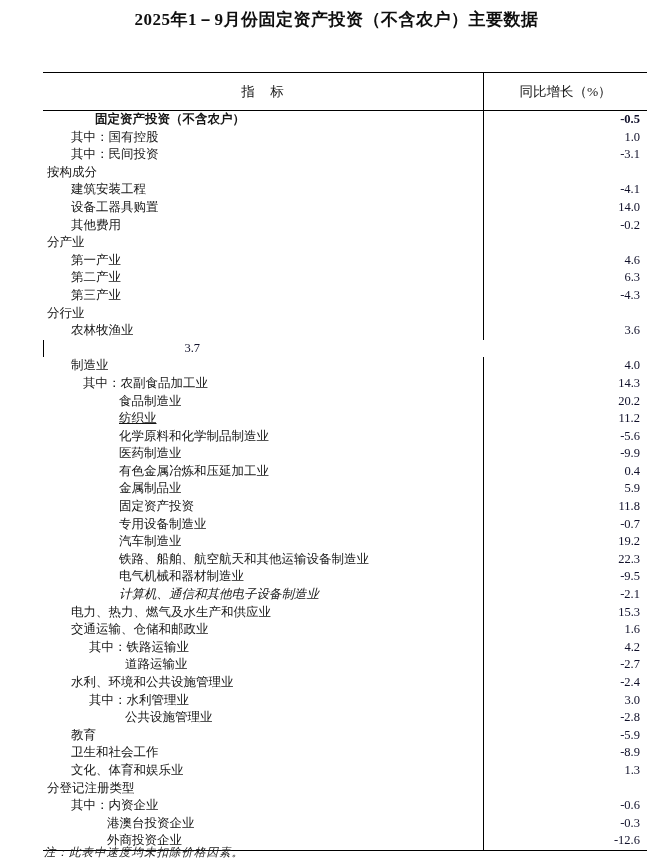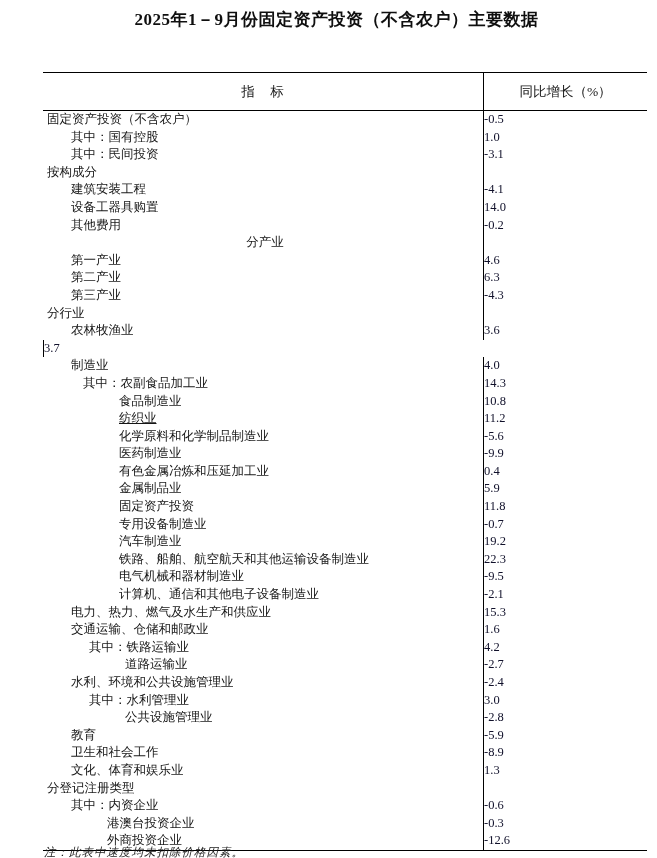--- a/index.html
+++ b/index.html
@@ -68,28 +68,29 @@
     flex: 1;
     box-sizing: border-box;
     white-space: nowrap;
     overflow: hidden;
     color: #161616;
   }
   .table-body .row .value {
     width: 164px;
     box-sizing: border-box;
     border-left: 1px solid #000;
-    text-align: left;
+    text-align: right;
     padding-right: 7px;
     color: #10102a;
     font-family: "Liberation Serif", "DejaVu Serif", serif;
   }
   .table-body .row.bold .label,
   .table-body .row.bold .value {
-    font-weight: normal;
+    font-weight: bold;
+    margin-left: 48px;
   }
   .footnote {
     position: absolute;
     left: 44px;
     top: 845px;
     font-size: 11.5px;
     font-style: italic;
     color: #1c1c1c;
     letter-spacing: 1px;
     white-space: nowrap;
@@ -128,21 +129,21 @@
       </div>
       <div class="row">
         <span class="label" style="padding-left: 28px;">设备工器具购置</span>
         <span class="value">14.0</span>
       </div>
       <div class="row">
         <span class="label" style="padding-left: 28px;">其他费用</span>
         <span class="value">-0.2</span>
       </div>
       <div class="row">
-        <span class="label" style="padding-left: 4px; text-align: center;">分产业</span>
+        <span class="label" style="padding-left: 4px;">分产业</span>
         <span class="value"></span>
       </div>
       <div class="row">
         <span class="label" style="padding-left: 28px;">第一产业</span>
         <span class="value">4.6</span>
       </div>
       <div class="row">
         <span class="label" style="padding-left: 28px;">第二产业</span>
         <span class="value">6.3</span>
       </div>
@@ -164,21 +165,21 @@
       <div class="row">
         <span class="label" style="padding-left: 28px; font-family: Liberation Serif, serif;">制造业</span>
         <span class="value">4.0</span>
       </div>
       <div class="row">
         <span class="label" style="padding-left: 40px;">其中：农副食品加工业</span>
         <span class="value">14.3</span>
       </div>
       <div class="row">
         <span class="label" style="padding-left: 76px;">食品制造业</span>
-        <span class="value">10.8</span>
+        <span class="value">20.2</span>
       </div>
       <div class="row">
         <span class="label" style="padding-left: 76px; text-decoration: underline;">纺织业</span>
         <span class="value">11.2</span>
       </div>
       <div class="row">
         <span class="label" style="padding-left: 76px;">化学原料和化学制品制造业</span>
         <span class="value">-5.6</span>
       </div>
       <div class="row">
@@ -207,21 +208,21 @@
       </div>
       <div class="row">
         <span class="label" style="padding-left: 76px;">铁路、船舶、航空航天和其他运输设备制造业</span>
         <span class="value">22.3</span>
       </div>
       <div class="row">
         <span class="label" style="padding-left: 76px;">电气机械和器材制造业</span>
         <span class="value">-9.5</span>
       </div>
       <div class="row">
-        <span class="label" style="padding-left: 76px;">计算机、通信和其他电子设备制造业</span>
+        <span class="label" style="padding-left: 76px; font-style: italic;">计算机、通信和其他电子设备制造业</span>
         <span class="value">-2.1</span>
       </div>
       <div class="row">
         <span class="label" style="padding-left: 28px;">电力、热力、燃气及水生产和供应业</span>
         <span class="value">15.3</span>
       </div>
       <div class="row">
         <span class="label" style="padding-left: 28px;">交通运输、仓储和邮政业</span>
         <span class="value">1.6</span>
       </div>

